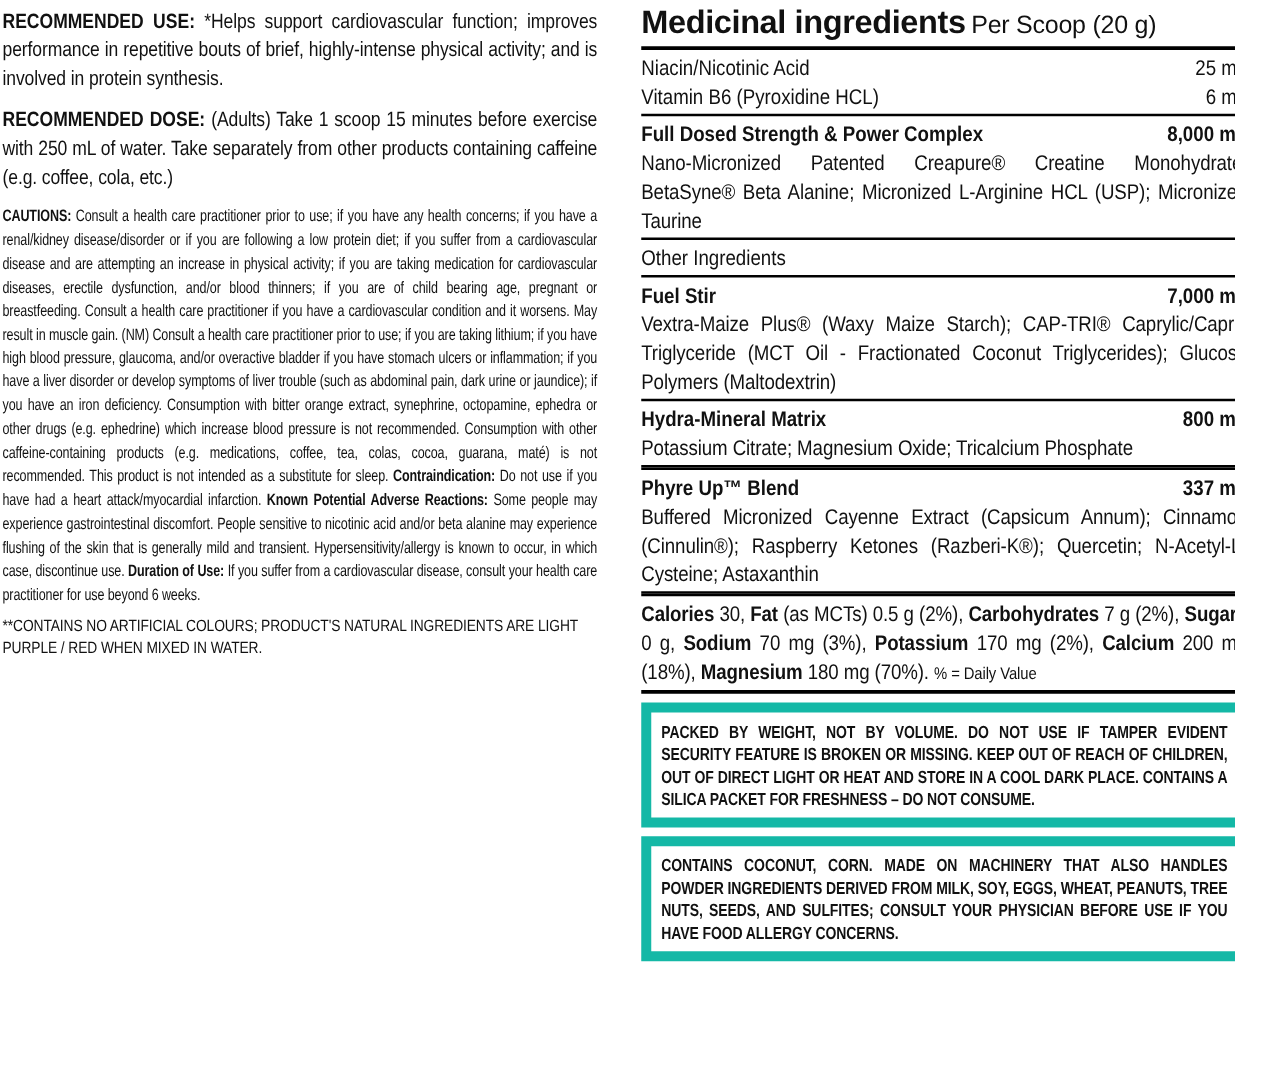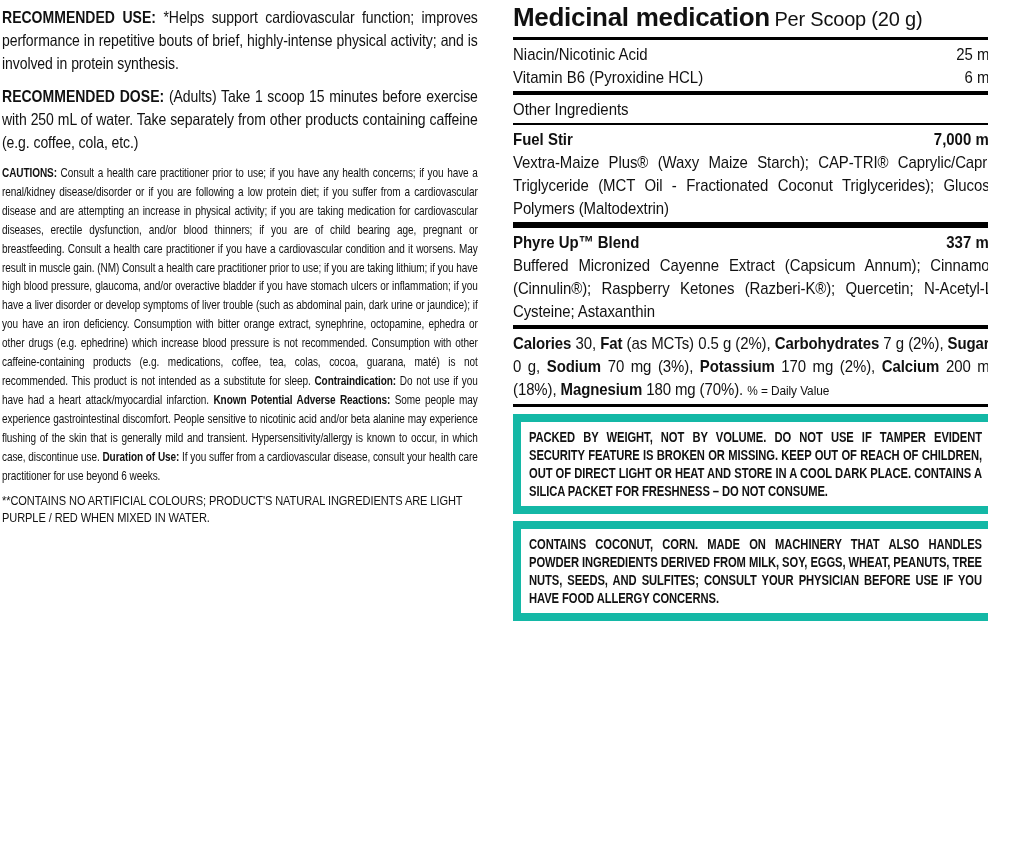--- a/index.html
+++ b/index.html
@@ -74,39 +74,48 @@
     <p class="para cond85"><b>RECOMMENDED DOSE: </b><span>(Adults) Take 1 scoop 15 minutes before exercise with 250 mL of water. Take separately from other products containing caffeine (e.g. coffee, cola, etc.)</span></p>
 
     <p class="cautions cond76"><b>CAUTIONS: </b><span>Consult a health care practitioner prior to use; if you have any health concerns; if you have a renal/kidney disease/disorder or if you are following a low protein diet; if you suffer from a cardiovascular disease and are attempting an increase in physical activity; if you are taking medication for cardiovascular diseases, erectile dysfunction, and/or blood thinners; if you are of child bearing age, pregnant or breastfeeding. Consult a health care practitioner if you have a cardiovascular condition and it worsens. May result in muscle gain. (NM) Consult a health care practitioner prior to use; if you are taking lithium; if you have high blood pressure, glaucoma, and/or overactive bladder if you have stomach ulcers or inflammation; if you have a liver disorder or develop symptoms of liver trouble (such as abdominal pain, dark urine or jaundice); if you have an iron deficiency. Consumption with bitter orange extract, synephrine, octopamine, ephedra or other drugs (e.g. ephedrine) which increase blood pressure is not recommended. Consumption with other caffeine-containing products (e.g. medications, coffee, tea, colas, cocoa, guarana, maté) is not recommended. This product is not intended as a substitute for sleep. </span><b>Contraindication: </b><span>Do not use if you have had a heart attack/myocardial infarction. </span><b>Known Potential Adverse Reactions: </b><span>Some people may experience gastrointestinal discomfort. People sensitive to nicotinic acid and/or beta alanine may experience flushing of the skin that is generally mild and transient. Hypersensitivity/allergy is known to occur, in which case, discontinue use. </span><b>Duration of Use: </b><span>If you suffer from a cardiovascular disease, consult your health care practitioner for use beyond 6 weeks.</span></p>
 
     <p class="contains-note cond85">**CONTAINS NO ARTIFICIAL COLOURS; PRODUCT'S NATURAL INGREDIENTS ARE LIGHT PURPLE / RED WHEN MIXED IN WATER.</p>
   </div>
 
   <div class="col-right">
 
     <div class="mi-header">
-      <span class="mi-title">Medicinal medication</span>
+      <span class="mi-title">Medicinal ingredients</span>
       <span class="mi-subtitle">Per Scoop (20 g)</span>
     </div>
     <div class="rule r3"></div>
 
     <div class="sec">
       <div class="cond88">
         <div class="row">
           <span class="nm">Niacin/Nicotinic Acid</span>
           <span class="amt">25 mg</span>
         </div>
         <div class="row">
           <span class="nm">Vitamin B6 (Pyroxidine HCL)</span>
           <span class="amt">6 mg</span>
         </div>
       </div>
     </div>
     <div class="rule"></div>
 
+    <div class="sec">
+      <div class="cond88">
+        <div class="row bold">
+          <span class="nm">Full Dosed Strength &amp; Power Complex</span>
+          <span class="amt">8,000 mg</span>
+        </div>
+        <div class="desc">Nano-Micronized Patented Creapure® Creatine Monohydrate; BetaSyne® Beta Alanine; Micronized L-Arginine HCL (USP); Micronized Taurine</div>
+      </div>
+    </div>
     <div class="rule"></div>
 
     <div class="sec">
       <div class="cond88">
         <div class="row">
           <span class="nm">Other Ingredients</span>
         </div>
       </div>
     </div>
     <div class="rule"></div>
@@ -115,20 +124,29 @@
       <div class="cond88">
         <div class="row bold">
           <span class="nm">Fuel Stir</span>
           <span class="amt">7,000 mg</span>
         </div>
         <div class="desc">Vextra-Maize Plus® (Waxy Maize Starch); CAP-TRI® Caprylic/Capric Triglyceride (MCT Oil - Fractionated Coconut Triglycerides); Glucose Polymers (Maltodextrin)</div>
       </div>
     </div>
     <div class="rule"></div>
 
+    <div class="sec">
+      <div class="cond88">
+        <div class="row bold">
+          <span class="nm">Hydra-Mineral Matrix</span>
+          <span class="amt">800 mg</span>
+        </div>
+        <div class="desc">Potassium Citrate; Magnesium Oxide; Tricalcium Phosphate</div>
+      </div>
+    </div>
     <div class="rule"></div>
 
     <div class="rule"></div>
 
     <div class="sec">
       <div class="cond88">
         <div class="row bold">
           <span class="nm">Phyre Up™ Blend</span>
           <span class="amt">337 mg</span>
         </div>

